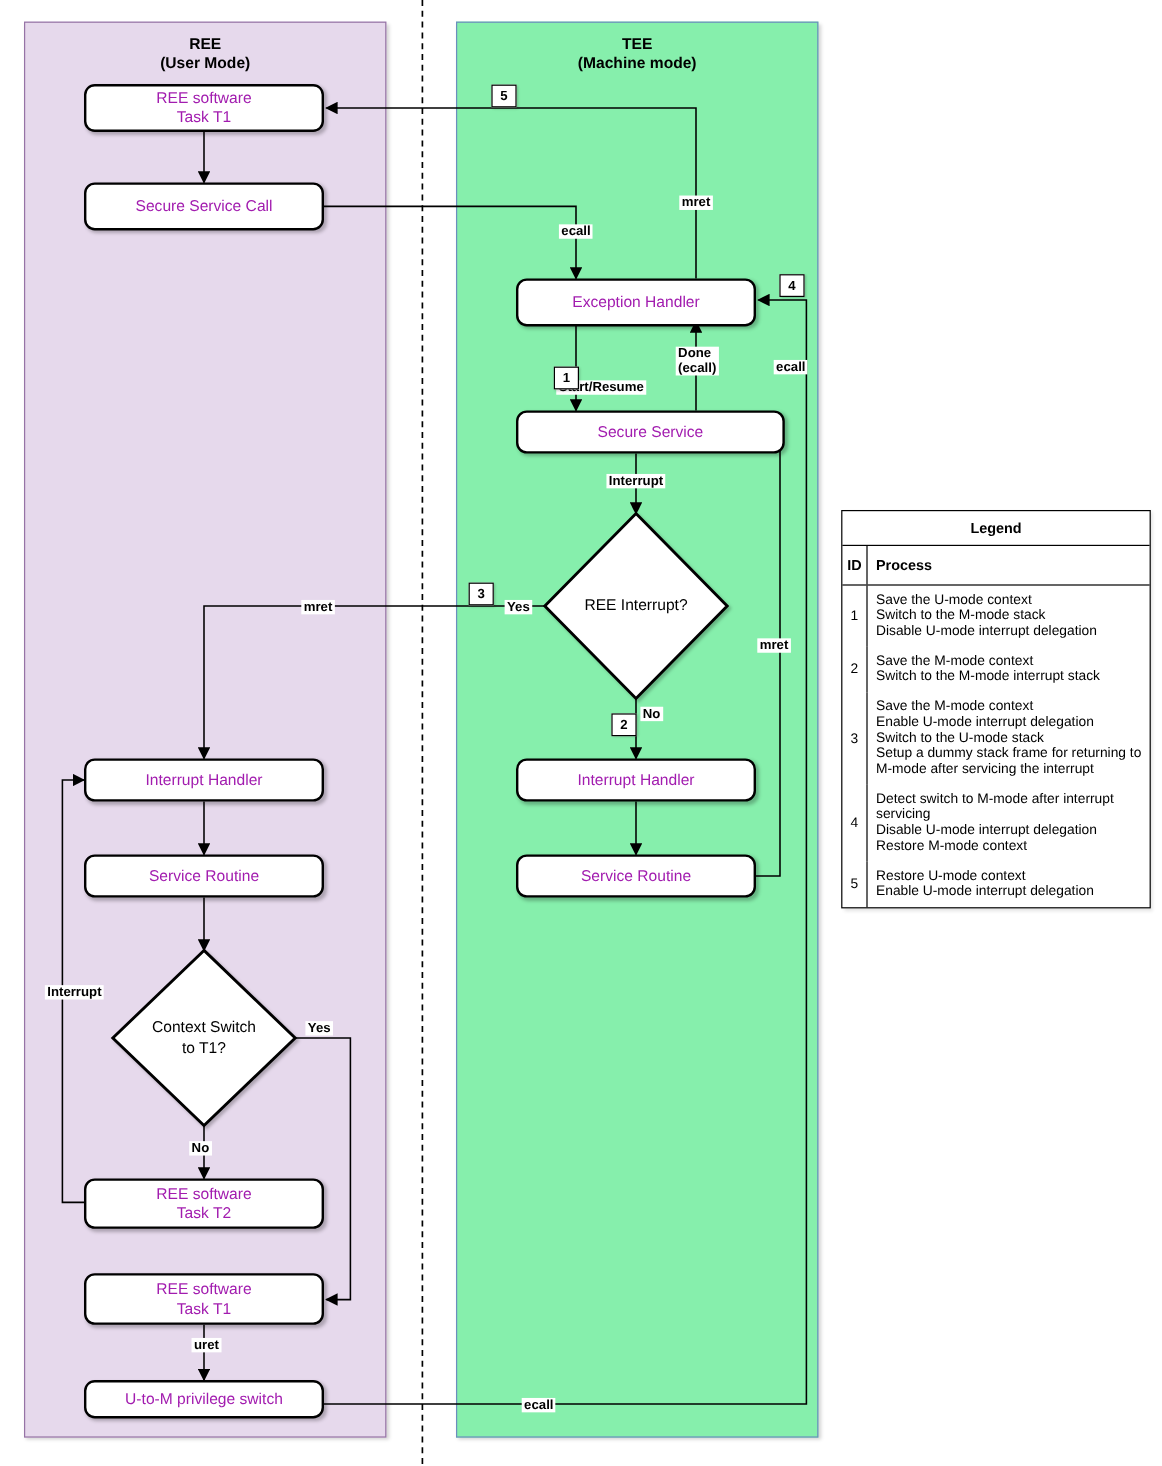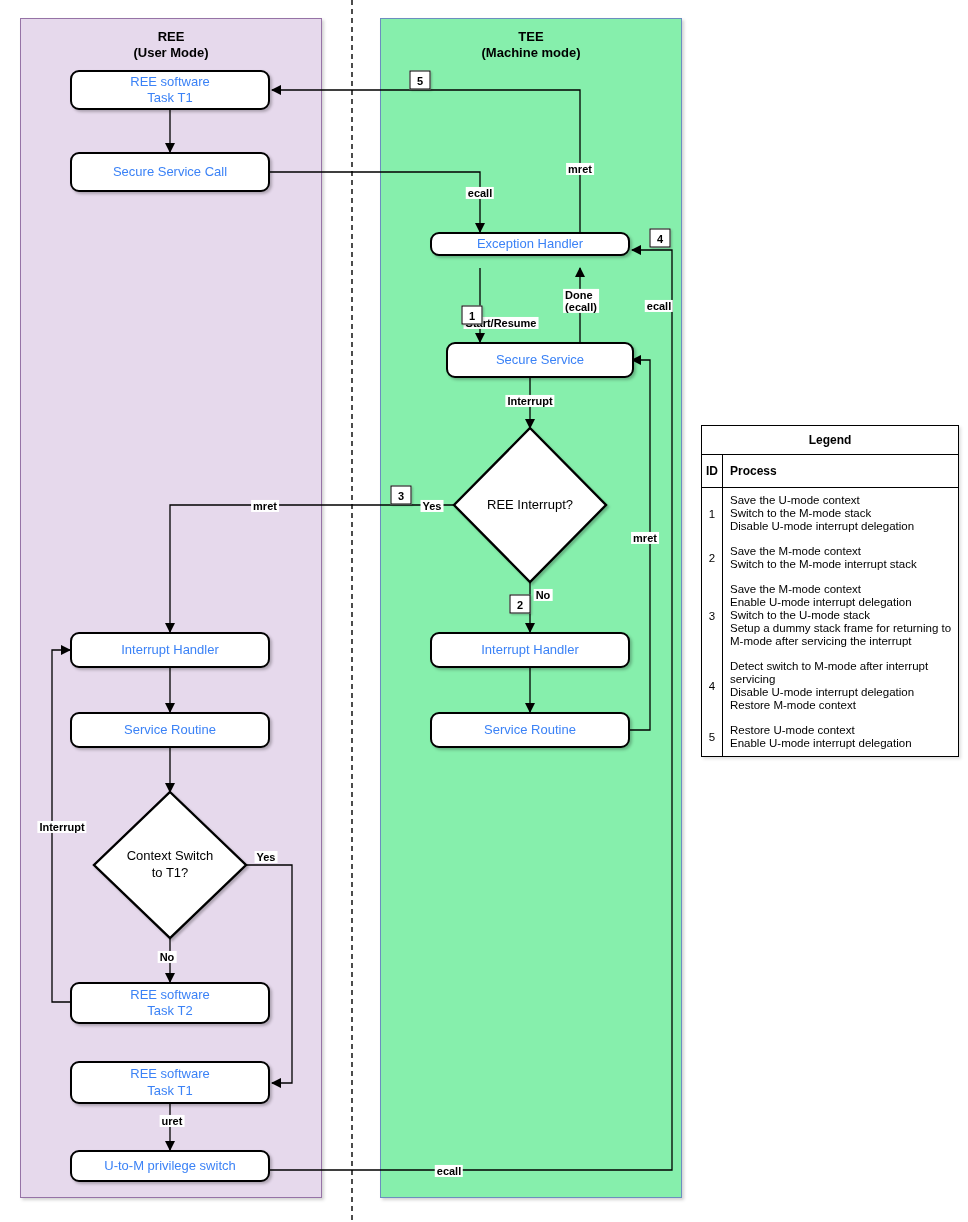--- a/index.html
+++ b/index.html
@@ -9,21 +9,21 @@
   .region { position: absolute; top: 18px; width: 302px; height: 1180px; box-shadow: 2px 2px 3px rgba(0,0,0,0.18); }
   .region-ree { left: 20px;  background: #E6D9EC; border: 1.5px solid #9673A6; }
   .region-tee { left: 380px; background: #86efac; border: 1.5px solid #6C8EBF; }
   .region-title { position: absolute; top: 10px; left: 0; width: 100%; text-align: center;
                   font-size: 13px; font-weight: bold; color: #000; line-height: 1.25; white-space: pre-line; }
 
   svg.connectors { position: absolute; left: 0; top: 0; z-index: 2; pointer-events: none; }
 
   .node { position: absolute; z-index: 3; background: #ffffff; border: 2px solid #000;
           border-radius: 9px; display: flex; align-items: center; justify-content: center;
-          text-align: center; font-size: 13px; color: #3b82f6; line-height: 1.25;
+          text-align: center; font-size: 13px; color: #a21caf; line-height: 1.25;
           white-space: pre-line; box-shadow: 2px 2px 3px rgba(0,0,0,0.25); }
 
   .diamond-label { position: absolute; z-index: 3; transform: translate(-50%,-50%);
                    text-align: center; font-size: 13px; color: #000; line-height: 1.3; white-space: pre-line; }
 
   .elabel { position: absolute; z-index: 4; transform: translate(-50%,-50%);
             font-size: 11px; font-weight: bold; color: #000; background: #ffffff;
             padding: 0 2px; line-height: 1.1; white-space: pre-line; text-align: left; }
 
   .badge { position: absolute; z-index: 4; transform: translate(-50%,-50%);
@@ -91,22 +91,22 @@
     <polyline points="70,1002 52,1002 52,650 70,650" fill="none" stroke="#000" stroke-width="1.3" marker-end="url(#arw)"></polyline>
     <polyline points="170,1104 170,1150" fill="none" stroke="#000" stroke-width="1.3" marker-end="url(#arw)"></polyline>
 
     <polygon points="530,428 606,505 530,582 454,505" fill="#fff" stroke="#000" stroke-width="2.4" filter="url(#ds)"></polygon>
     <polygon points="170,792 246,865 170,938 94,865" fill="#fff" stroke="#000" stroke-width="2.4" filter="url(#ds)"></polygon>
   </svg>
 
   <div class="node" style="left:70px; top:70px; width:200px; height:40px;">REE software
 Task T1</div>
   <div class="node" style="left:70px; top:152px; width:200px; height:40px;">Secure Service Call</div>
-  <div class="node" style="left:430px; top:232px; width:200px; height:24px;">Exception Handler</div>
-  <div class="node" style="left:446px; top:342px; width:188px; height:36px;">Secure Service</div>
+  <div class="node" style="left:430px; top:232px; width:200px; height:40px;">Exception Handler</div>
+  <div class="node" style="left:430px; top:342px; width:224px; height:36px;">Secure Service</div>
   <div class="node" style="left:430px; top:632px; width:200px; height:36px;">Interrupt Handler</div>
   <div class="node" style="left:430px; top:712px; width:200px; height:36px;">Service Routine</div>
   <div class="node" style="left:70px; top:632px; width:200px; height:36px;">Interrupt Handler</div>
   <div class="node" style="left:70px; top:712px; width:200px; height:36px;">Service Routine</div>
   <div class="node" style="left:70px; top:982px; width:200px; height:42px;">REE software
 Task T2</div>
   <div class="node" style="left:70px; top:1061px; width:200px; height:43px;">REE software
 Task T1</div>
   <div class="node" style="left:70px; top:1150px; width:200px; height:32px;">U-to-M privilege switch</div>
 

